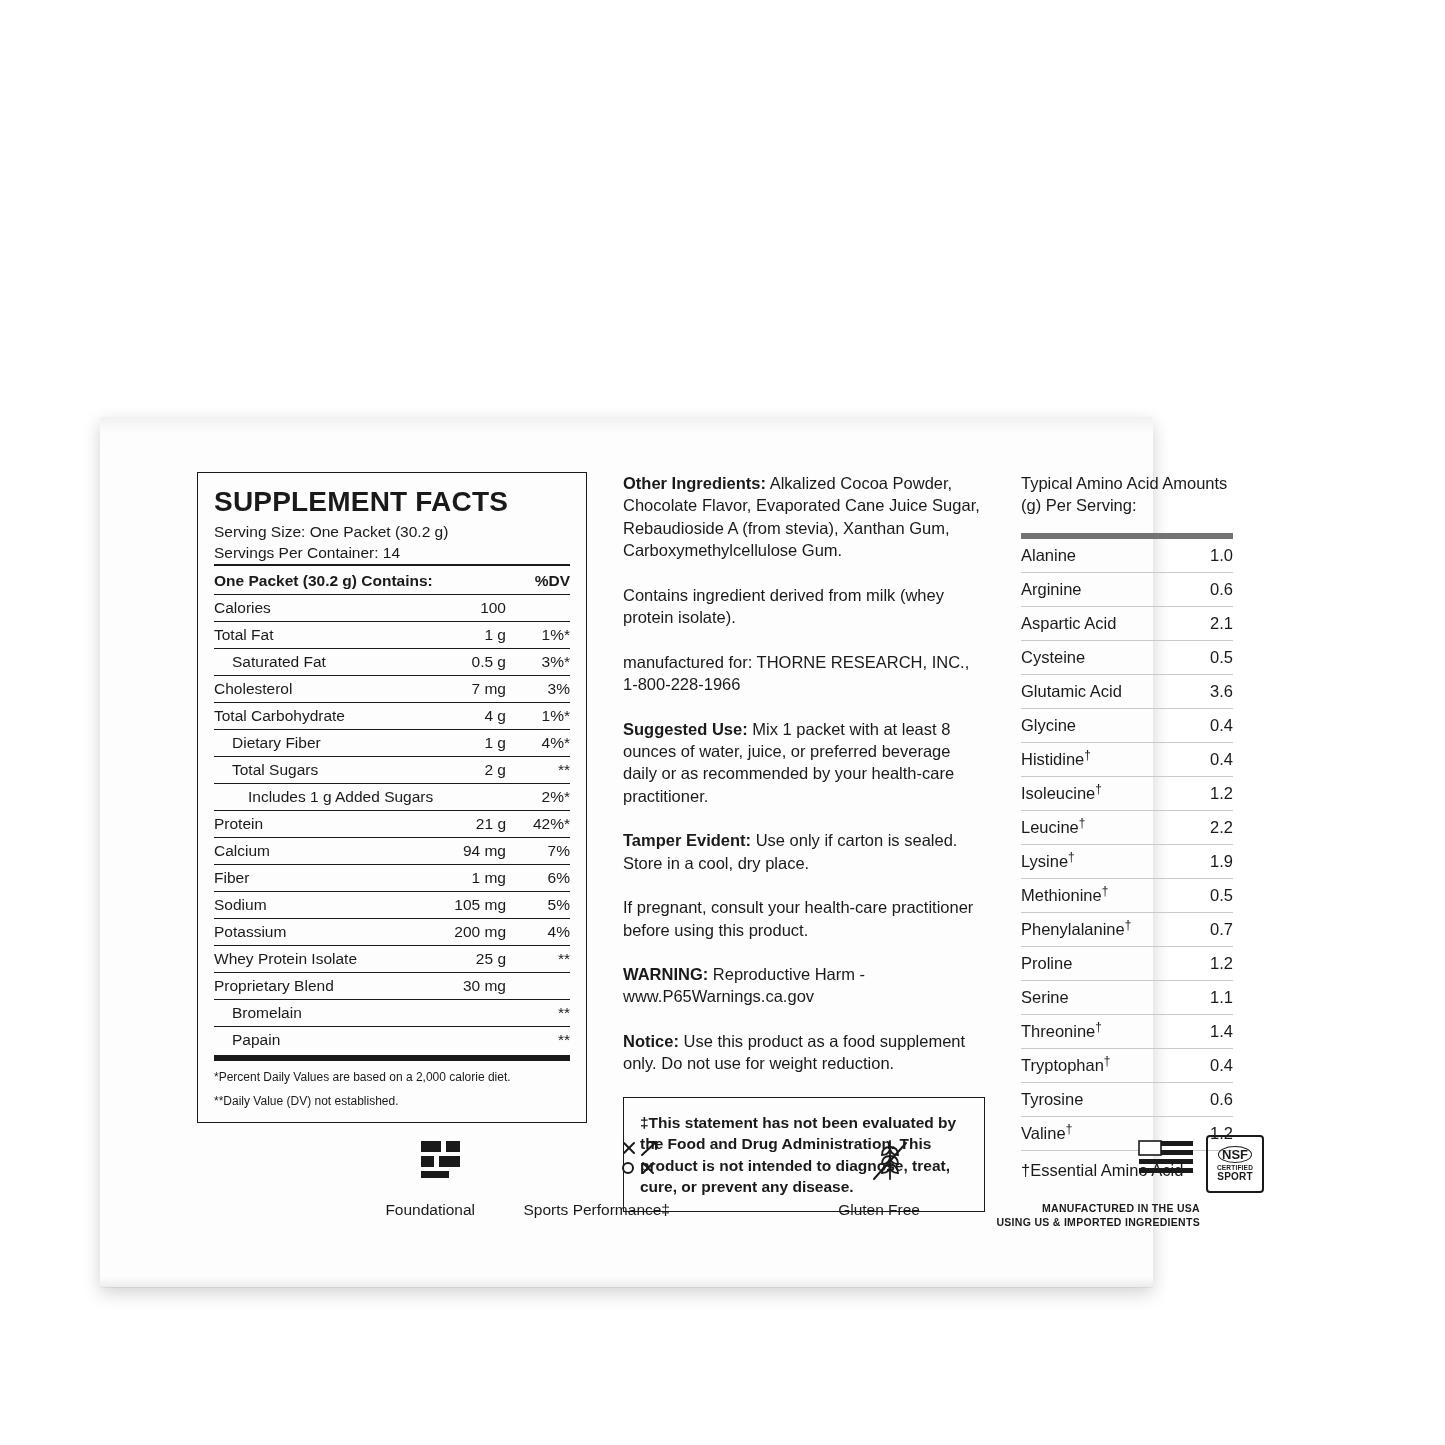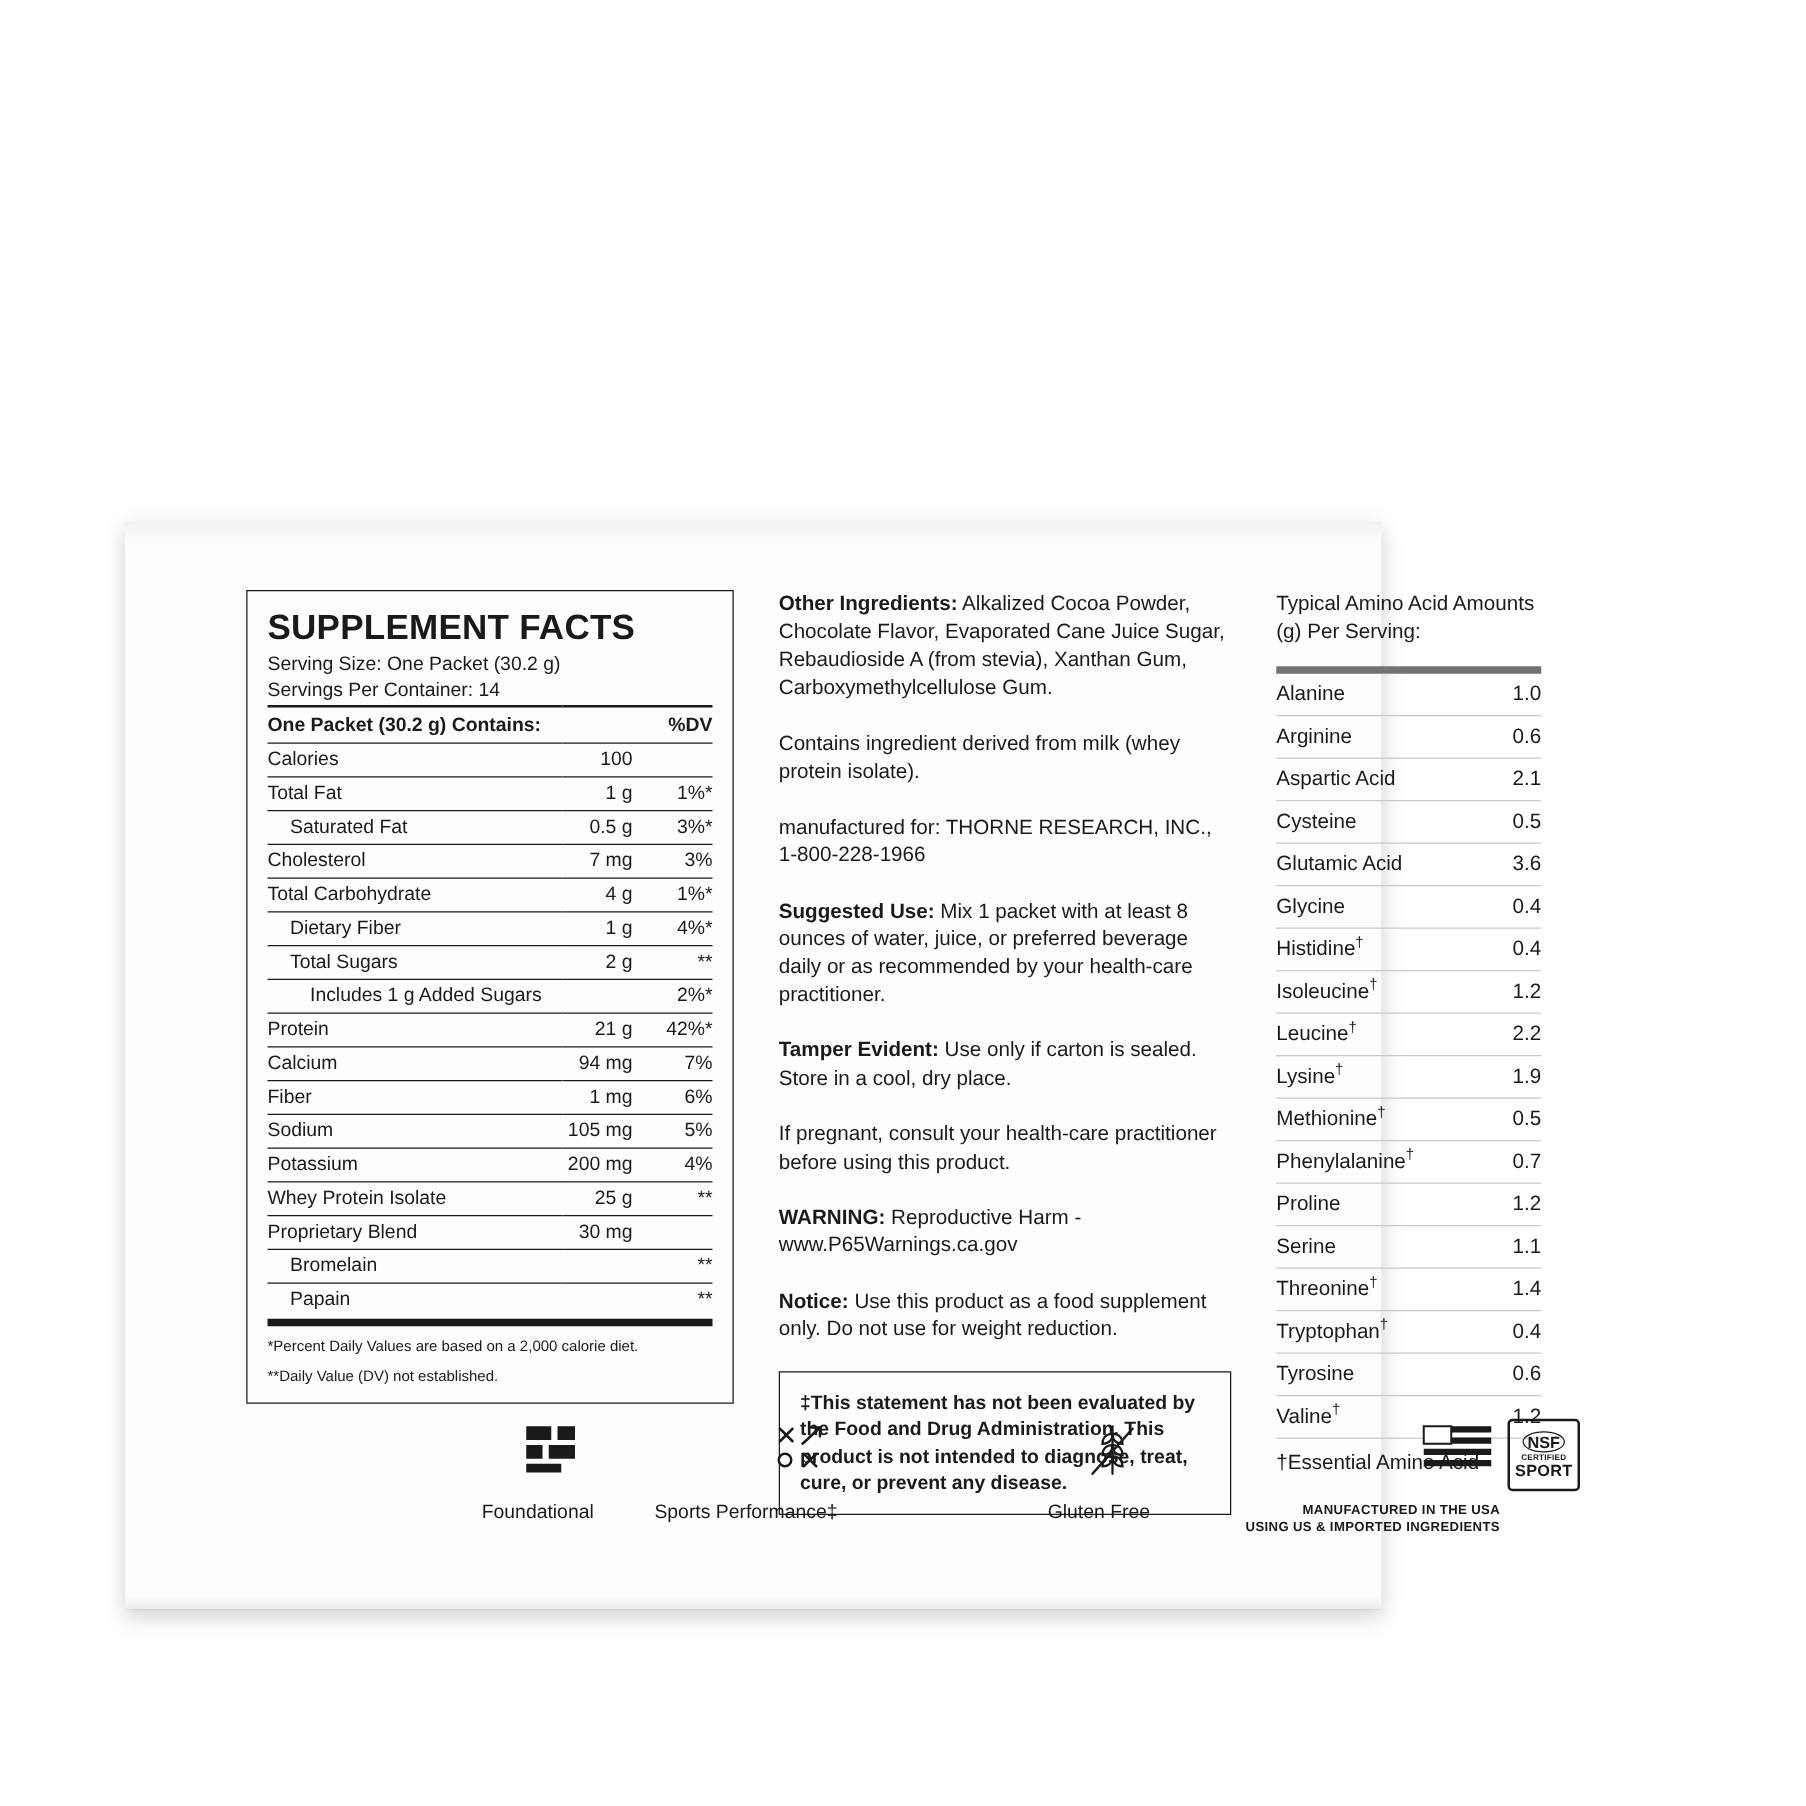--- a/index.html
+++ b/index.html
@@ -22,20 +22,21 @@
   
   #panel {
     position: absolute;
     left: 100px;
     top: 417px;
     width: 1005px;
     height: 870px;
     background: #fdfdfd;
     box-shadow: 0 6px 18px rgba(0,0,0,0.18), 0 1px 0 rgba(0,0,0,0.05);
     border-radius: 2px;
+    padding-left: 48px;
   }
   
   #panel::before {
     content: "";
     position: absolute;
     left: 0; right: 0; top: 0;
     height: 16px;
     background: linear-gradient(to bottom, #f1f1f1, #fdfdfd);
     border-top-left-radius: 2px;
     border-top-right-radius: 2px;
@@ -195,21 +196,21 @@
     line-height: 1;
   }
   .nsf-mark {
     font-size: 13px; font-weight: 700;
     border: 1.5px solid #1a1a1a;
     border-radius: 50%;
     padding: 1px 3px;
     margin-bottom: 2px;
   }
   .nsf-t1 { font-size: 6.5px; font-weight: 700; letter-spacing: 0.2px; }
-  .nsf-t2 { font-size: 13px; font-weight: 700; letter-spacing: 0.2px; }
+  .nsf-t2 { font-size: 10px; font-weight: 700; letter-spacing: 0.2px; }
 </style>
 </head>
 <body>
 
 <div id="stage">
   <div id="panel">
     <div class="content">
 
       <div class="col" id="col-facts">
         <div class="facts-box">

